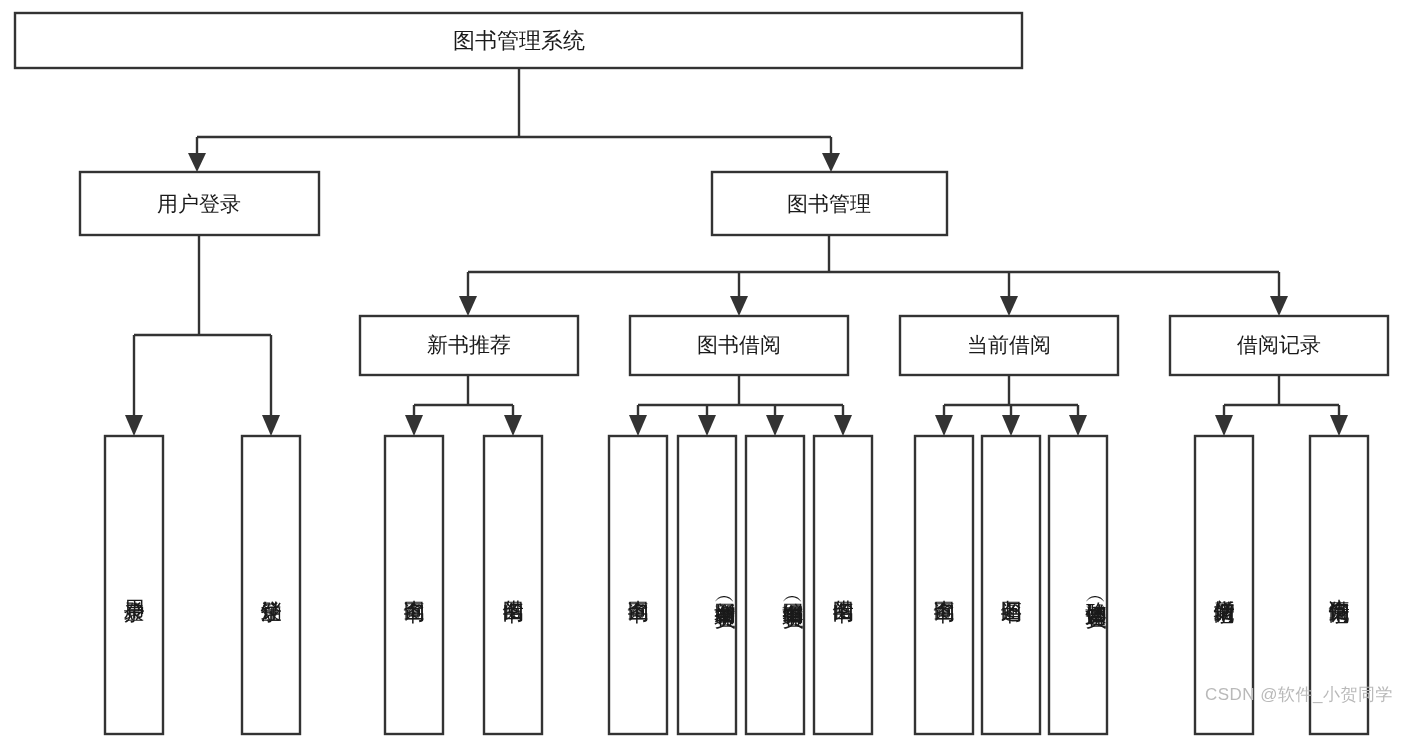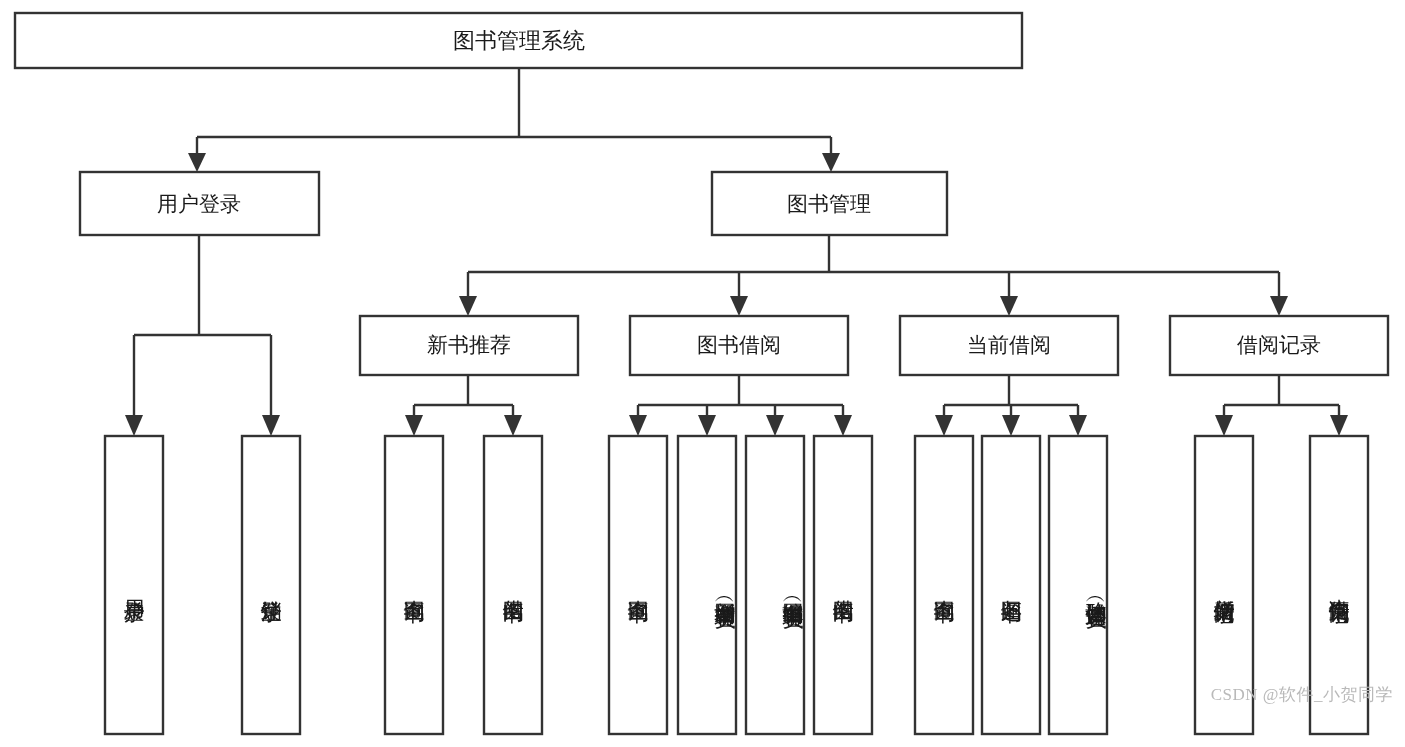--- a/index.html
+++ b/index.html
@@ -71,21 +71,21 @@
     display: flex;
     align-items: center;
     justify-content: center;
     pointer-events: none;
     letter-spacing: 1px;
   }
   .watermark {
     position: absolute;
     right: 12px;
     bottom: 6px;
-    font-family: Liberation Serif, serif;
+    font-family: Liberation Sans, sans-serif;
     font-size: 17px;
     color: #b9b9b9;
     white-space: nowrap;
     letter-spacing: 0.5px;
   }
 </style>
 </head>
 <body>
 
 <div id="diagram-root">

